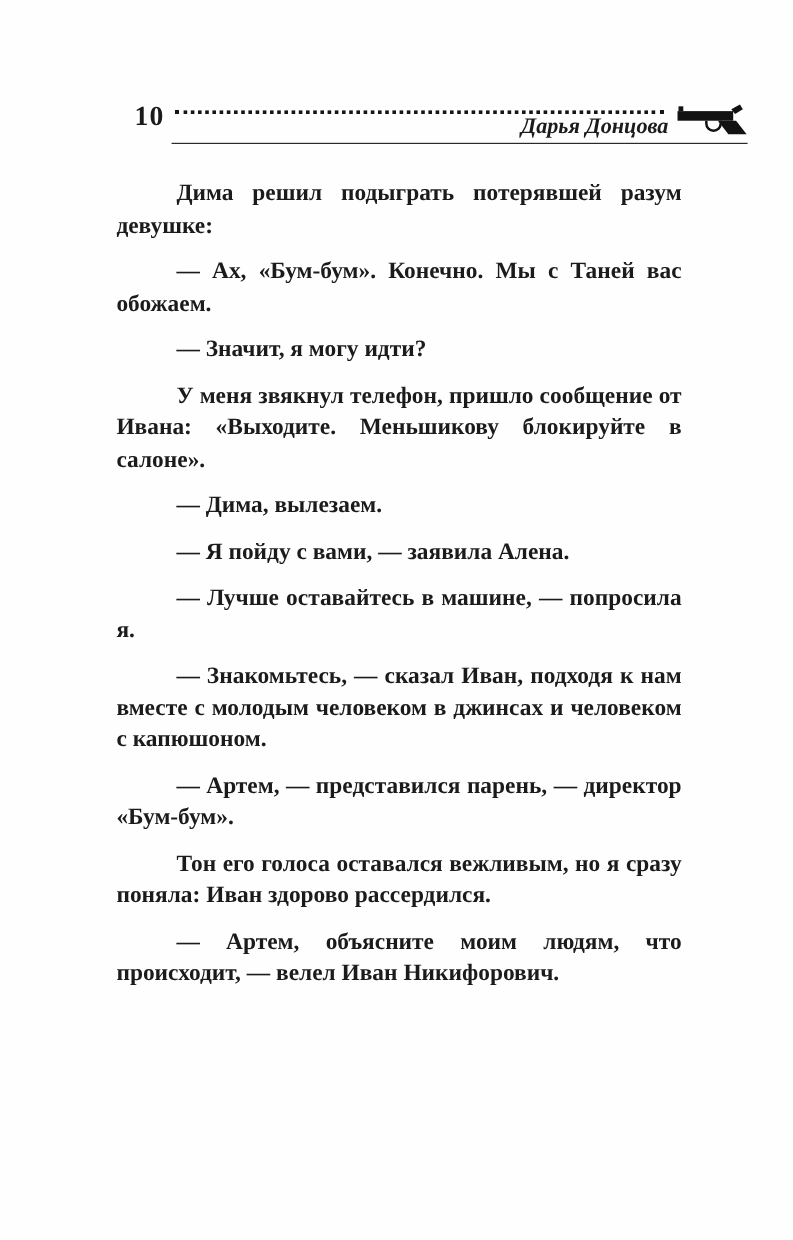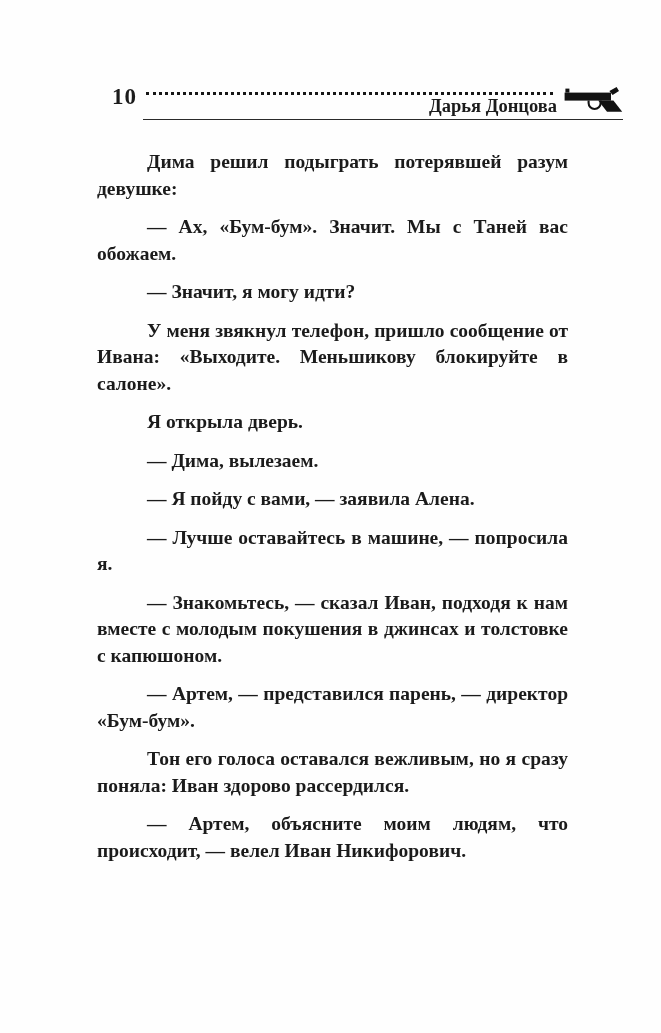--- a/index.html
+++ b/index.html
@@ -33,20 +33,21 @@
     right: 108px;
     top: 92px;
     height: 0;
     border-top: 3px dotted #161616;
   }
   .author-name {
     position: absolute;
     right: 104px;
     top: 96px;
     font-size: 18.5px;
+    font-style: italic;
     font-weight: bold;
     white-space: nowrap;
   }
   .pistol-icon {
     position: absolute;
     right: 34px;
     top: 84px;
     width: 64px;
     height: 30px;
   }
@@ -91,26 +92,25 @@
     <rect x="3" y="5" width="5" height="5" fill="#121212"></rect>
     <polygon points="58,8 67,3 70,8 62,13" fill="#121212"></polygon>
     <polygon points="44,20 63,20 74,34 55,34" fill="#121212"></polygon>
     <path d="M32 20 v3 a7.5 7.5 0 0 0 15 0 v-3" fill="none" stroke="#121212" stroke-width="2.6"></path>
   </svg>
 
   <div class="header-rule"></div>
 
   <div class="text-body">
       <p class="para">Дима решил подыграть потерявшей разум девушке:</p>
-      <p class="para">— Ах, «Бум-бум». Значит. Мы с Таней вас обожаем.</p>
+      <p class="para">— Ах, «Бум-бум». Конечно. Мы с Таней вас обожаем.</p>
       <p class="para">— Значит, я могу идти?</p>
       <p class="para">У меня звякнул телефон, пришло сообщение от Ивана: «Выходите. Меньшикову блокируйте в салоне».</p>
-      <p class="para">Я открыла дверь.</p>
       <p class="para">— Дима, вылезаем.</p>
       <p class="para">— Я пойду с вами, — заявила Алена.</p>
       <p class="para">— Лучше оставайтесь в машине, — попросила я.</p>
-      <p class="para">— Знакомьтесь, — сказал Иван, подходя к нам вместе с молодым покушения в джинсах и толстовке с капюшоном.</p>
+      <p class="para">— Знакомьтесь, — сказал Иван, подходя к нам вместе с молодым человеком в джинсах и человеком с капюшоном.</p>
       <p class="para">— Артем, — представился парень, — директор «Бум-бум».</p>
       <p class="para">Тон его голоса оставался вежливым, но я сразу поняла: Иван здорово рассердился.</p>
       <p class="para">— Артем, объясните моим людям, что происходит, — велел Иван Никифорович.</p>
     </div>
 
 </div>
 
 </body></html>

